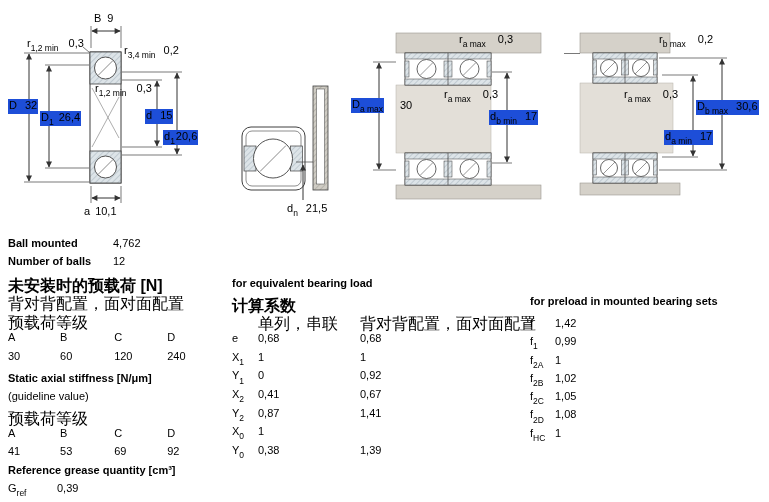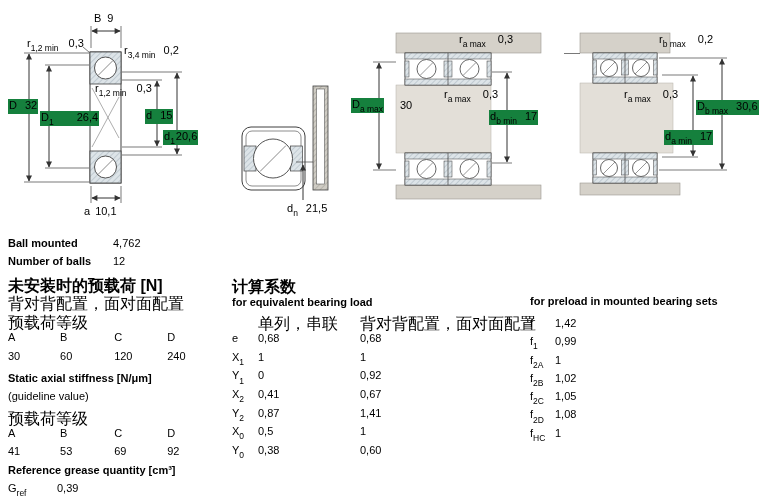--- a/index.html
+++ b/index.html
@@ -5,21 +5,21 @@
   html,body{margin:0;padding:0;background:#fff;}
   .page{position:relative;width:769px;height:502px;background:#ffffff;
         font-family:"Liberation Sans",sans-serif;font-size:11px;color:#000;overflow:hidden;}
   .abs{position:absolute;}
   .b{font-weight:bold;}
   .cjk{font-size:16px;}
   sub{font-size:8.5px;line-height:1;position:relative;top:1px;}
   
   .dim{position:absolute;white-space:nowrap;font-size:11px;line-height:13px;}
   .dim .v{margin-left:8px;}
-  .bgw{background:#15803d;padding:0 1px;}
+  .bgw{background:#1d4ed8;padding:0 1px;}
   
   .ext{stroke:#3f3f3f;stroke-width:0.7;fill:none;}
   .dimline{stroke:#333;stroke-width:1;fill:none;}
   
   .specrow{position:absolute;display:flex;}
   .w105{display:inline-block;width:105px;}
   .w49{display:inline-block;width:49px;}
   .row4 span{display:inline-block;}
   .row4 .c0{width:49px;} .row4 .c1{width:51px;} .row4 .c2{width:50px;}
   .lh{height:18.4px;} .lh2{height:18.3px;}
@@ -161,21 +161,21 @@
       <line x1="662" y1="75" x2="698" y2="75" class="ext"></line>
       <line x1="662" y1="157" x2="698" y2="157" class="ext"></line>
       <line x1="693" y1="76" x2="693" y2="156" class="dimline" marker-start="url(#ah)" marker-end="url(#ah)"></line>
     </g>
   </svg>
 
   <div class="dim" style="left:94px;top:12px"><span>B</span><sub></sub><span class="v" style="margin-left:6px">9</span></div>
   <div class="dim" style="left:27px;top:37px"><span>r</span><sub>1,2 min</sub><span class="v" style="margin-left:10px">0,3</span></div>
   <div class="dim" style="left:124px;top:44px"><span>r</span><sub>3,4 min</sub><span class="v">0,2</span></div>
   <div class="dim bgw" style="left:8px;top:99px"><span>D</span><sub></sub><span class="v">32</span></div>
-  <div class="dim bgw" style="left:40px;top:111px"><span>D</span><sub>1</sub><span class="v" style="margin-left:23px">26,4</span></div>
+  <div class="dim bgw" style="left:40px;top:111px"><span>D</span><sub>1</sub><span class="v" style="margin-left:5px">26,4</span></div>
   <div class="dim" style="left:95px;top:82px"><span>r</span><sub>1,2 min</sub><span class="v" style="margin-left:10px">0,3</span></div>
   <div class="dim bgw" style="left:145px;top:109px"><span>d</span><sub></sub><span class="v">15</span></div>
   <div class="dim bgw" style="left:163px;top:130px"><span>d</span><sub>1</sub><span class="v" style="margin-left:1px">20,6</span></div>
   <div class="dim" style="left:84px;top:205px"><span>a</span><sub></sub><span class="v" style="margin-left:5px">10,1</span></div>
 
   <div class="dim" style="left:287px;top:202px"><span>d</span><sub>n</sub><span class="v">21,5</span></div>
 
   <div class="dim" style="left:459px;top:33px"><span>r</span><sub>a max</sub><span class="v" style="margin-left:12px">0,3</span></div>
   <div class="dim" style="left:444px;top:88px"><span>r</span><sub>a max</sub><span class="v" style="margin-left:12px">0,3</span></div>
   <div class="dim bgw" style="left:351px;top:98px"><span>D</span><sub>a max</sub></div>
@@ -234,22 +234,22 @@
 
   <div class="abs" style="left:8px;top:464px">
     <div class="b" style="height:18px">Reference grease quantity [cm³]</div>
     <div style="display:flex">
       <span class="w49"><span>G</span><sub>ref</sub></span>
       <span>0,39</span>
     </div>
   </div>
 
   <div class="abs" style="left:232px;top:277px">
+    <div class="b" style="height:18.6px">for equivalent bearing load</div>
     <div class="b cjk" style="height:18.6px">计算系数</div>
-    <div class="b" style="height:18.6px">for equivalent bearing load</div>
     <div class="mhdr">
       <span class="m0"></span>
       <span class="m1 cjk">单列，串联</span>
       <span class="cjk">背对背配置，面对面配置</span>
     </div>
     <div class="mrow">
       <span class="m0"><span>e</span><sub></sub></span>
       <span class="m1">0,68</span>
       <span>0,68</span>
     </div>
@@ -268,27 +268,26 @@
       <span class="m1">0,41</span>
       <span>0,67</span>
     </div>
     <div class="mrow">
       <span class="m0"><span>Y</span><sub>2</sub></span>
       <span class="m1">0,87</span>
       <span>1,41</span>
     </div>
     <div class="mrow">
       <span class="m0"><span>X</span><sub>0</sub></span>
-      <span class="m1">0,5</span>
       <span>1</span>
     </div>
     <div class="mrow">
       <span class="m0"><span>Y</span><sub>0</sub></span>
       <span class="m1">0,38</span>
-      <span>0,60</span>
+      <span>1,39</span>
     </div>
   </div>
 
   <div class="abs" style="left:530px;top:295px">
     <div class="b" style="height:22px">for preload in mounted bearing sets</div>
     <div class="prow">
       <span class="f0"><span>f</span><sub></sub></span>
       <span>1,42</span>
     </div>
     <div class="prow">

